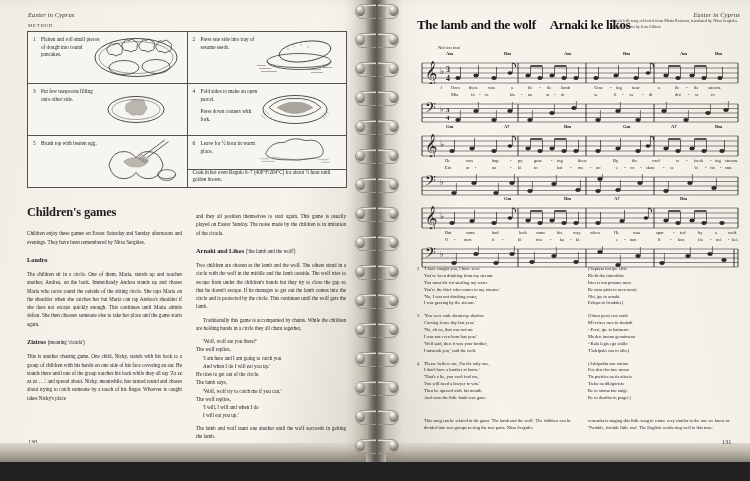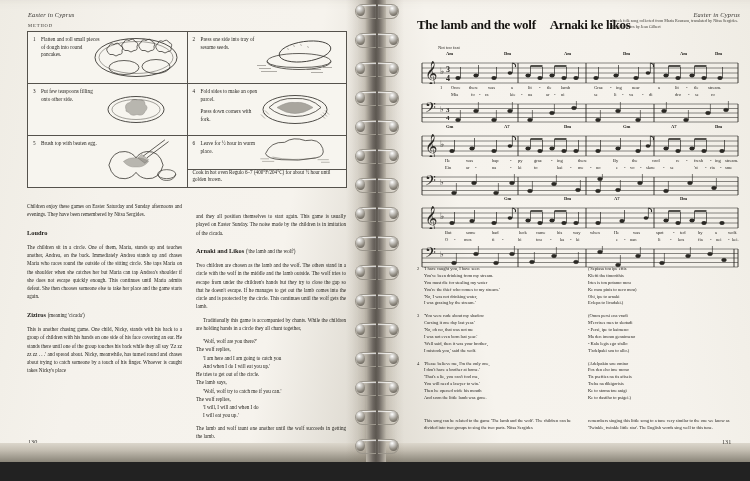--- a/index.html
+++ b/index.html
@@ -210,20 +210,21 @@
               </g>
             </svg>
           </div>
           <div class="msep"></div>
           <div class="cook">Cook in hot oven Regulo 6–7 (400°F/204°C) for about ½ hour until golden brown.</div>
         </div>
       </div>
     </div>
 
     <div class="col" style="left:27px;top:202px;width:155px;">
+      <h1 class="sec">Children's games</h1>
       <p>Children enjoy these games on Easter Saturday and Sunday afternoons and evenings. They have been remembered by Nitsa Sergides.</p>
       <h2 class="sub">Loudro</h2>
       <p>The children sit in a circle. One of them, Maria, stands up and touches another, Andrea, on the back. Immediately Andrea stands up and chases Maria who races round the outside of the sitting circle. She taps Maria on the shoulder when she catches her but Maria can tap Andrea's shoulder if she does not escape quickly enough. This continues until Maria admits defeat. She then chooses someone else to take her place and the game starts again.</p>
       <h2 class="sub">
         <span>Ziziros</span>
         <span class="plain">(meaning 'cicada')</span>
       </h2>
       <p>This is another chasing game. One child, Nicky, stands with his back to a group of children with his hands on one side of his face covering an ear. He stands there until one of the group touches his back while they all say 'Zz zz zz zz . . .' and spread about. Nicky, meanwhile, has turned round and chases about trying to catch someone by a touch of his finger. Whoever is caught takes Nicky's place</p>
     </div>
 

